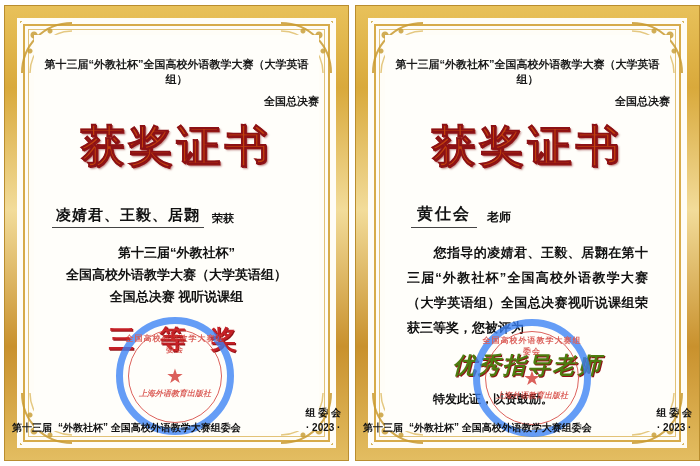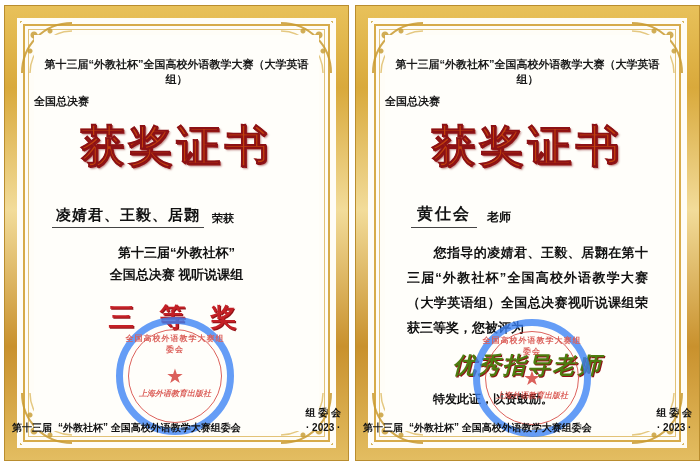--- a/index.html
+++ b/index.html
@@ -91,21 +91,21 @@
 
   .headline1 {
     text-align: center;
     font-size: 11px;
     font-weight: bold;
     color: #1a1a1a;
     margin-top: 22px;
     letter-spacing: 0px;
   }
   .headline2 {
-    text-align: left;
+    text-align: right;
     font-size: 11px;
     font-weight: bold;
     color: #1a1a1a;
     margin-top: 7px;
   }
   .title-big {
     text-align: center;
     margin-top: 8px;
     font-family: "DejaVu Serif", serif;
     font-size: 44px;
@@ -318,20 +318,21 @@
       <div class="headline2">全国总决赛</div>
       <div class="title-big">获奖证书</div>
 
       <div class="name-line">
         <span class="names">凌婧君、王毅、居翾</span>
         <span class="huojiang">荣获</span>
       </div>
 
       <div class="body-center">
         <div>第十三届“外教社杯”</div>
+        <div>全国高校外语教学大赛（大学英语组）</div>
         <div>全国总决赛 视听说课组</div>
       </div>
 
       <div class="prize">三 等 奖</div>
     </div>
 
     <div class="seal left-seal">
       <div class="ring"></div>
       <div class="seal-arc">全国高校外语教学大赛组委会</div>
       <div class="star">★</div>

